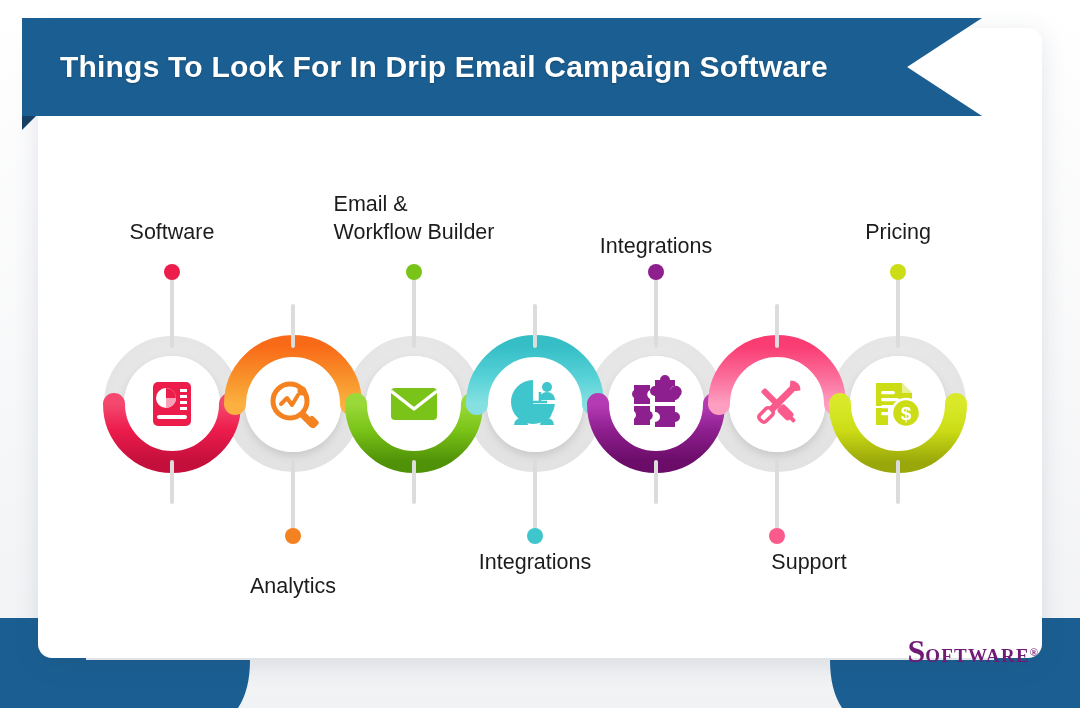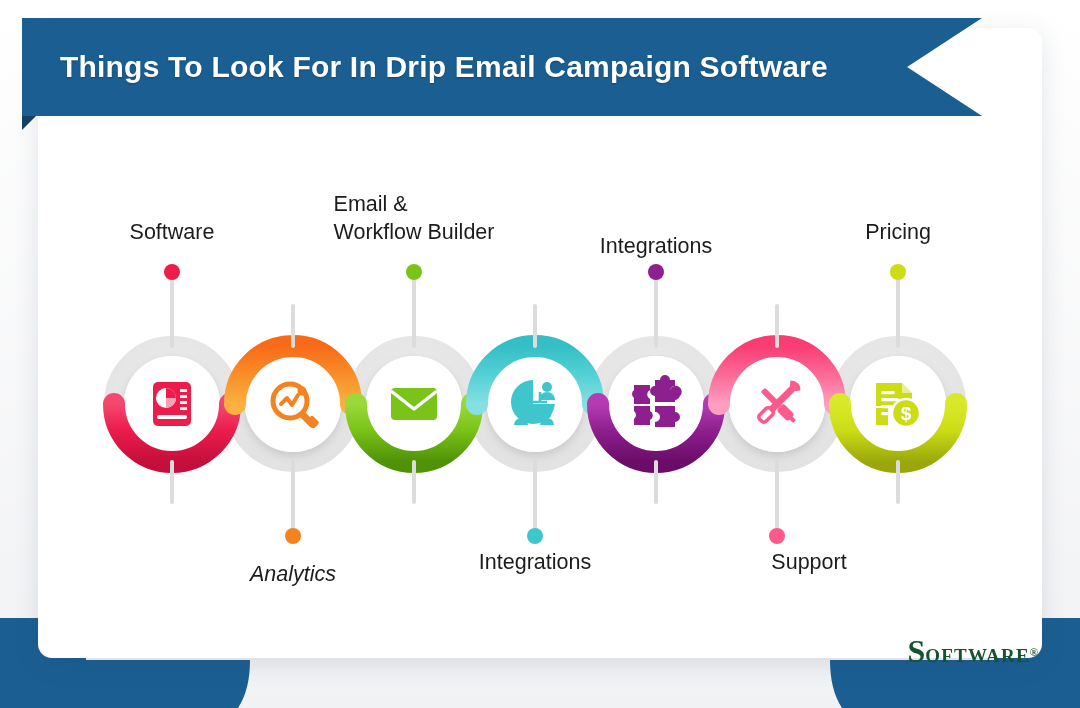--- a/index.html
+++ b/index.html
@@ -101,21 +101,21 @@
     line-height: 28px;
     white-space: pre;
     transform: translateX(-50%);
   }
 
   
   .logo {
     position: absolute;
     right: 42px;
     bottom: 42px;
-    color: #14532d;
+    color: #701a75;
     font-family: "Liberation Serif", "DejaVu Serif", serif;
     text-align: left;
     line-height: 0.92;
     user-select: none;
   }
   .logo .l1, .logo .l2 {
     display: block;
     white-space: nowrap;
     font-weight: bold;
   }
@@ -358,21 +358,21 @@
 
   <div class="label" style="left:172px; top:218px;">Software</div>
 
   <div class="label" style="left:414px; top:190px;">Email &amp;
 Workflow Builder</div>
 
   <div class="label" style="left:656px; top:232px;">Integrations</div>
 
   <div class="label" style="left:898px; top:218px;">Pricing</div>
 
-  <div class="label" style="left:293px; top:560px;font-style:italic;">Analytics</div>
+  <div class="label" style="left:293px; top:572px;">Analytics</div>
 
   <div class="label" style="left:535px; top:548px;">Integrations</div>
 
   <div class="label" style="left:777px; top:548px;margin-left:32px;">Support</div>
 
   <div class="logo">
     <span class="l1">
       <span class="cap">S</span><span class="small">OFTWARE</span><span class="reg">®</span>
     </span>
   </div>

